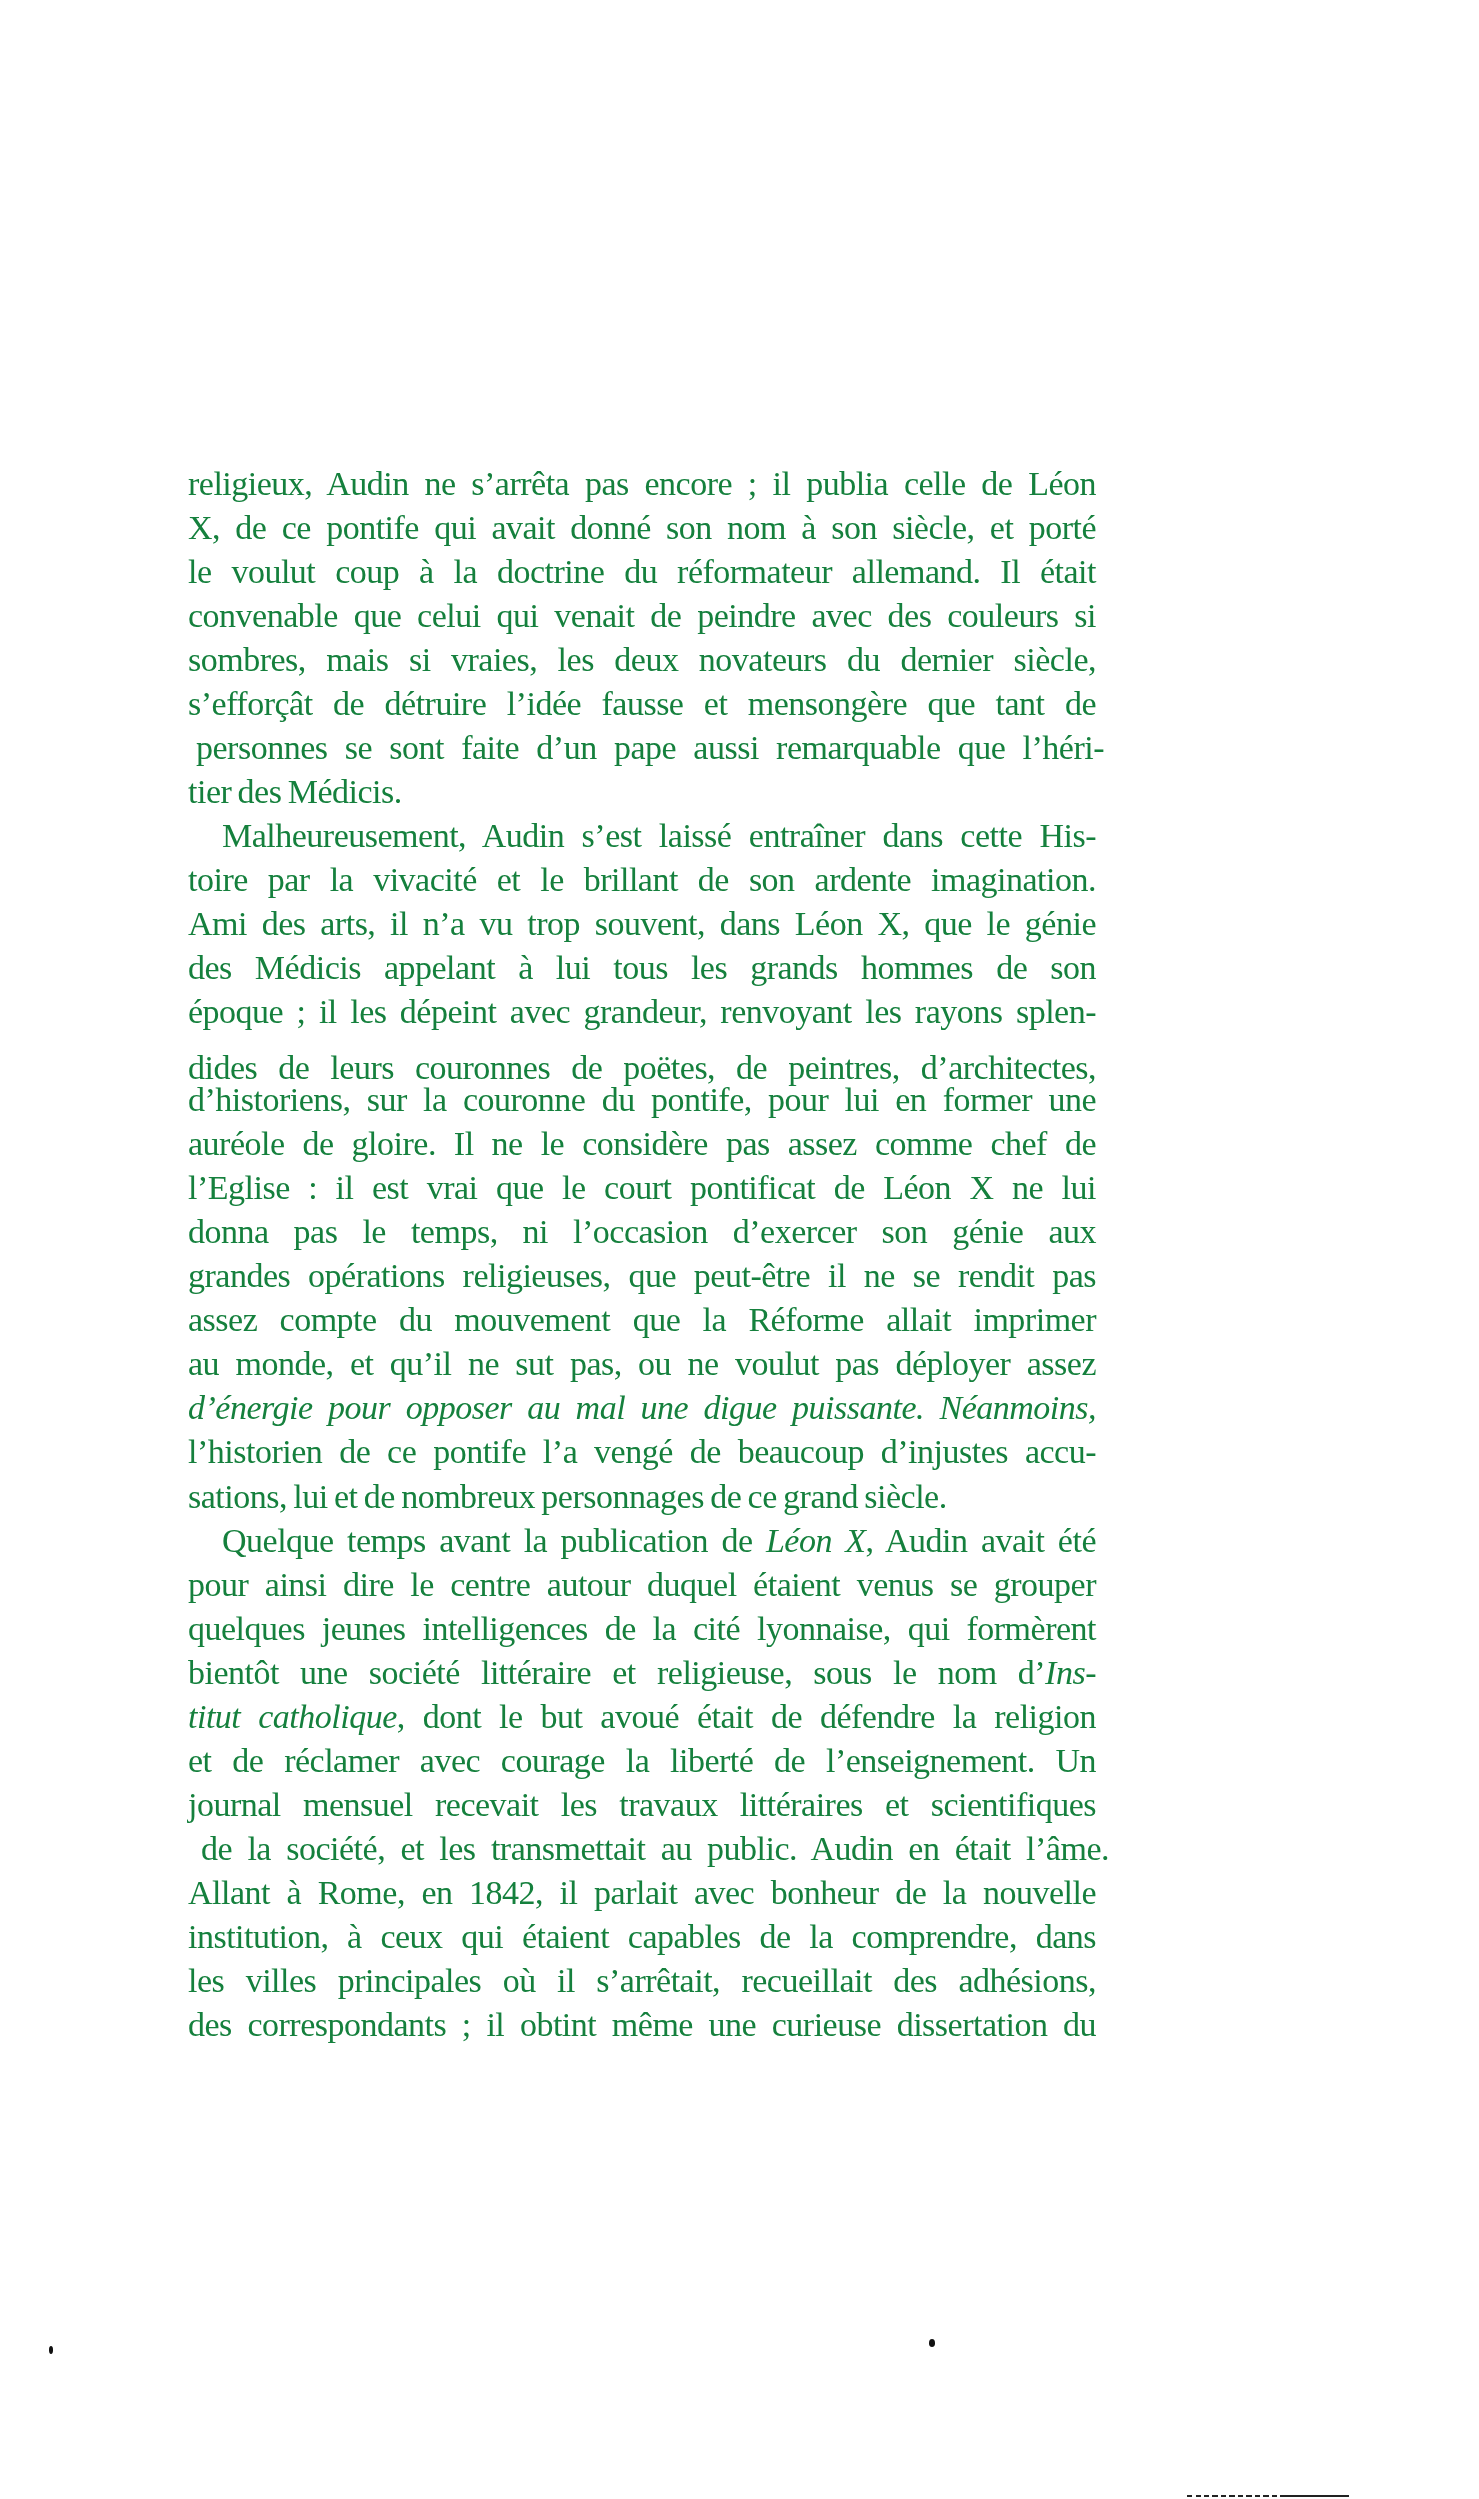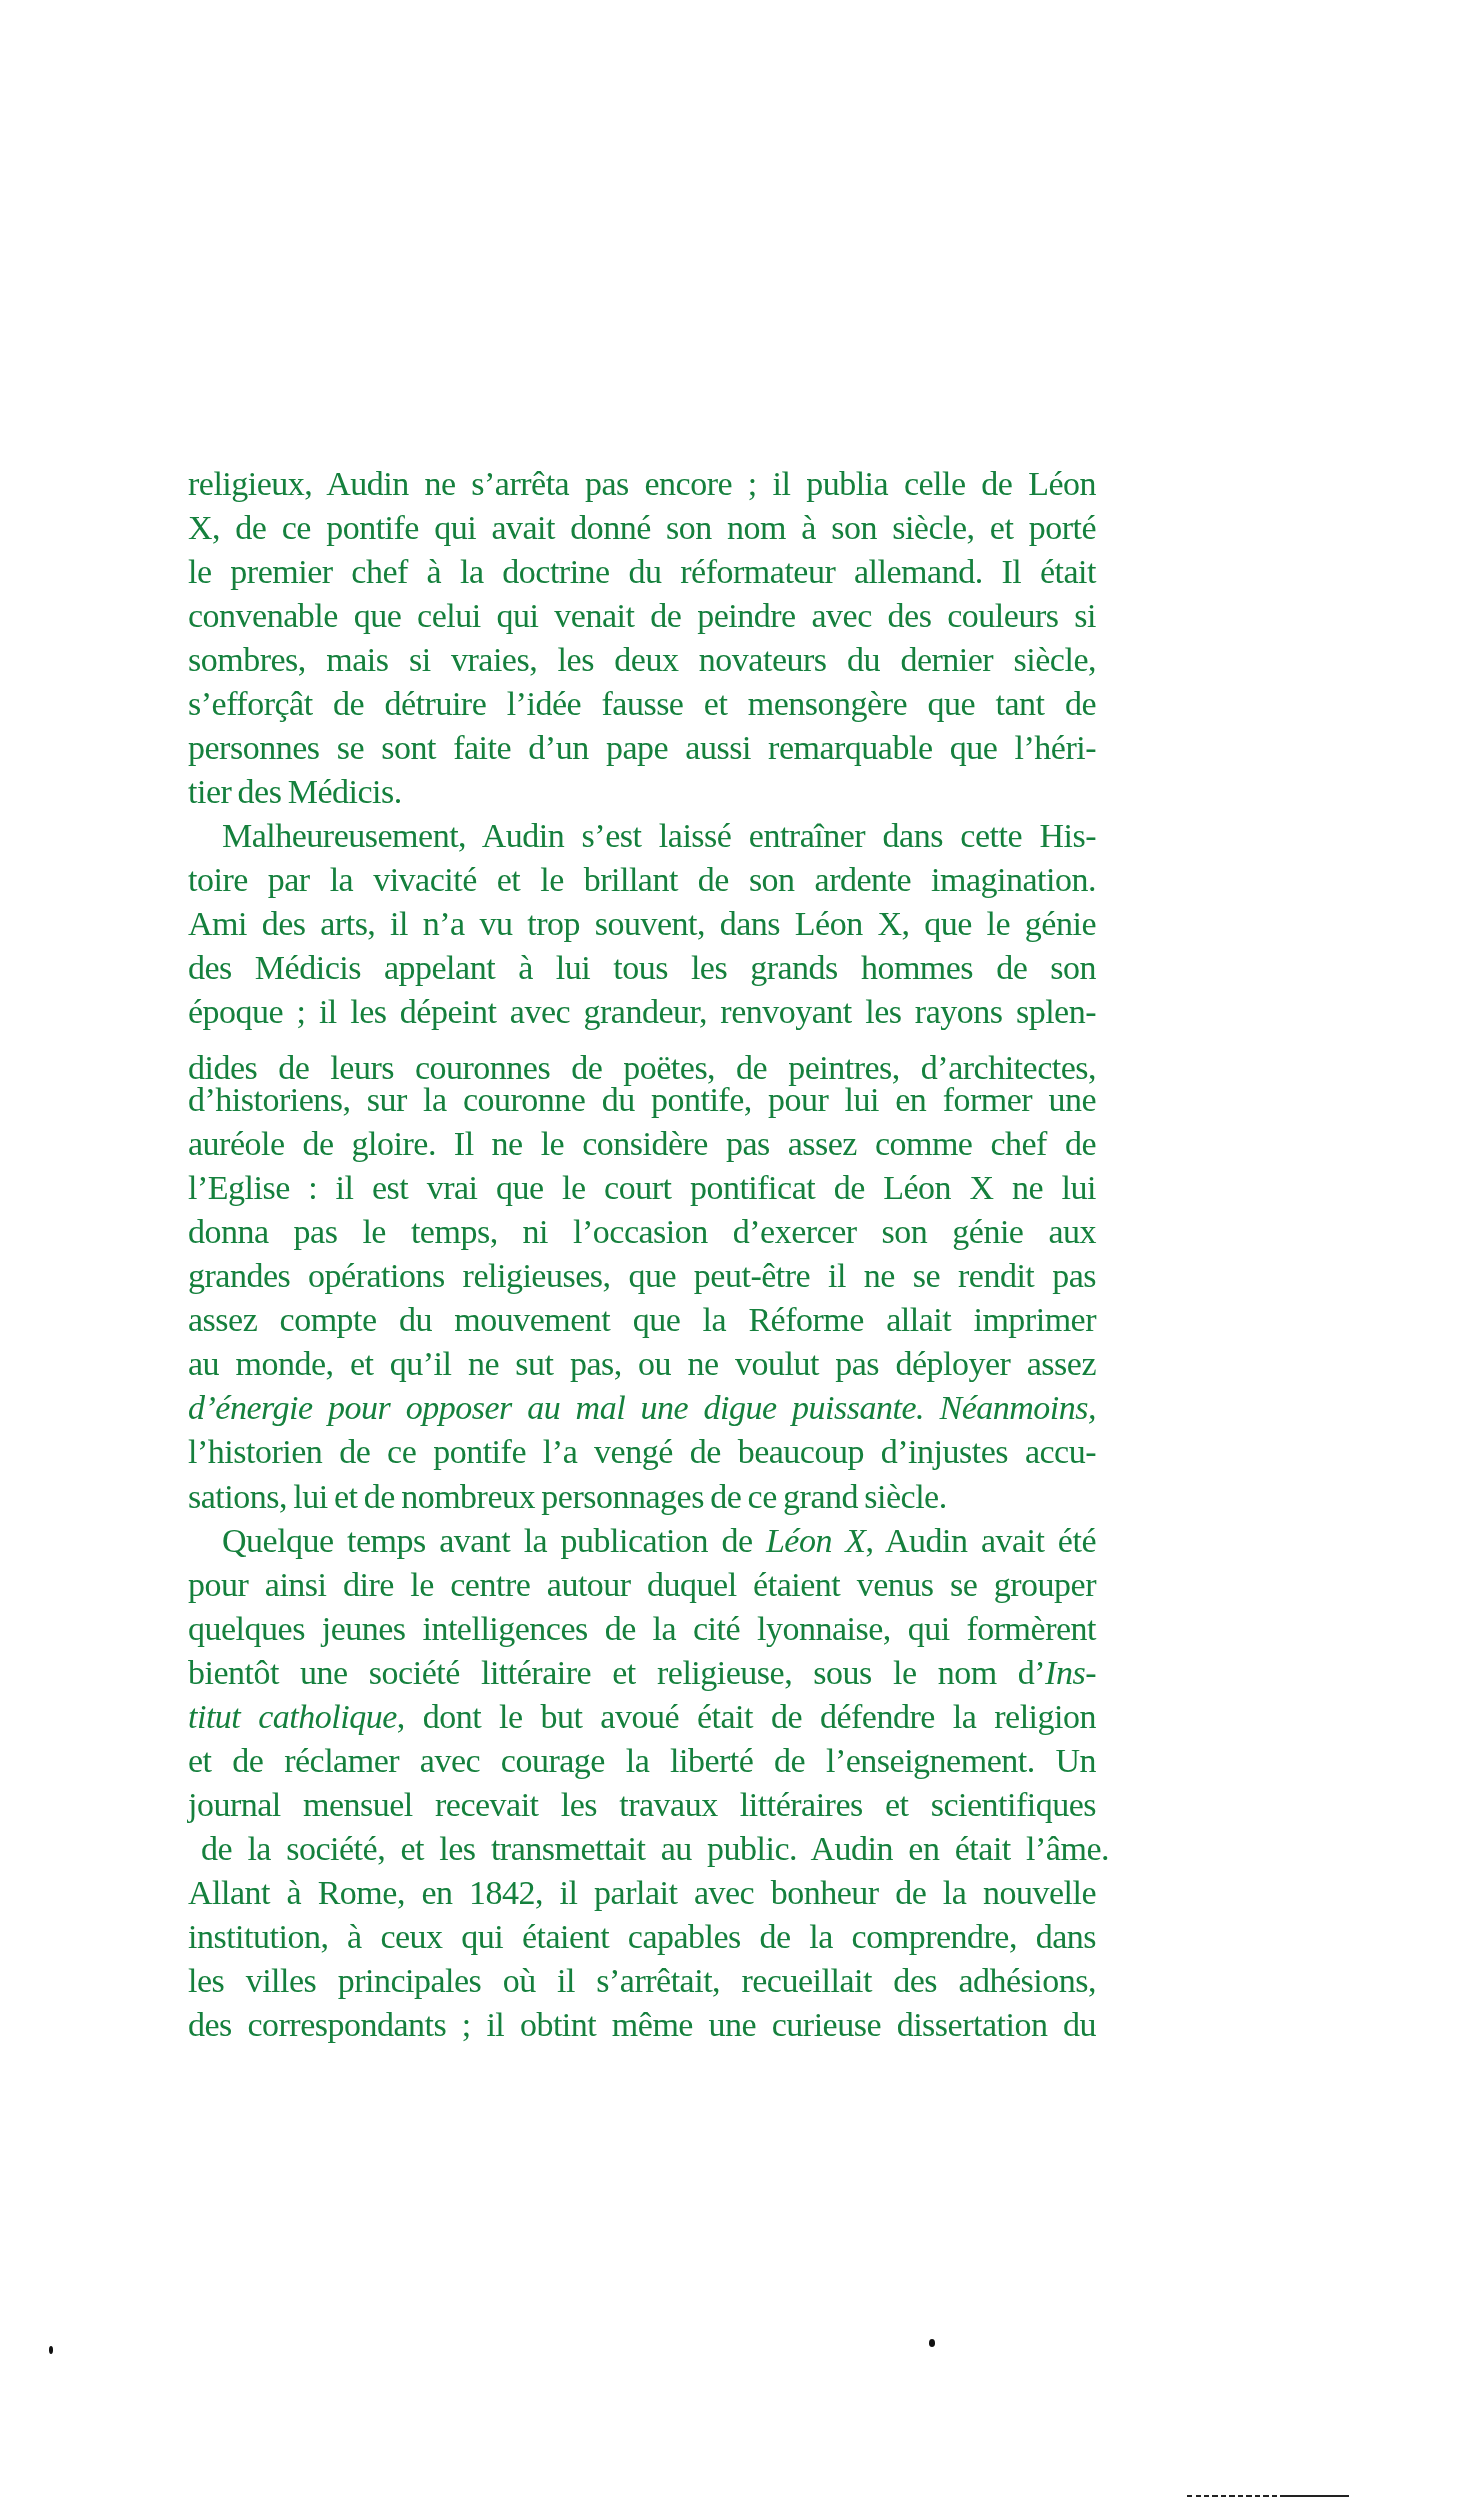--- a/index.html
+++ b/index.html
@@ -33,25 +33,25 @@
   .scan-rule-solid { position: absolute; left: 1285px; top: 2495px; width: 64px; height: 1.7px; background: #222; }
 </style>
 </head>
 <body>
 
 <div class="page">
 
   <div class="body-text" id="body-text">
       <div class="line" style="top: 0px;">religieux, Audin ne s’arrêta pas encore ; il publia celle de Léon</div>
       <div class="line" style="top: 44px;">X, de ce pontife qui avait donné son nom à son siècle, et porté</div>
-      <div class="line" style="top: 88px;">le premier chef à la doctrine du réformateur allemand. Il était</div>
+      <div class="line" style="top: 88px;">le voulut coup à la doctrine du réformateur allemand. Il était</div>
       <div class="line" style="top: 132px;">convenable que celui qui venait de peindre avec des couleurs si</div>
       <div class="line" style="top: 176px;">sombres, mais si vraies, les deux novateurs du dernier siècle,</div>
       <div class="line" style="top: 220px;">s’efforçât de détruire l’idée fausse et mensongère que tant de</div>
-      <div class="line" style="top: 264px;">personnes se sont faite d’un pape aussi remarquable que l’héri-</div>
+      <div class="line" style="top: 264px; margin-left: 8px;">personnes se sont faite d’un pape aussi remarquable que l’héri-</div>
       <div class="line last" style="top: 308px;">tier des Médicis.</div>
       <div class="line indent" style="top: 352px;">Malheureusement, Audin s’est laissé entraîner dans cette His-</div>
       <div class="line" style="top: 396px;">toire par la vivacité et le brillant de son ardente imagination.</div>
       <div class="line" style="top: 440px;">Ami des arts, il n’a vu trop souvent, dans Léon X, que le génie</div>
       <div class="line" style="top: 484px;">des Médicis appelant à lui tous les grands hommes de son</div>
       <div class="line" style="top: 528px;">époque ; il les dépeint avec grandeur, renvoyant les rayons splen-</div>
       <div class="line" style="top: 584px;">dides de leurs couronnes de poëtes, de peintres, d’architectes,</div>
       <div class="line" style="top: 616px;">d’historiens, sur la couronne du pontife, pour lui en former une</div>
       <div class="line" style="top: 660px;">auréole de gloire. Il ne le considère pas assez comme chef de</div>
       <div class="line" style="top: 704px;">l’Eglise : il est vrai que le court pontificat de Léon X ne lui</div>

